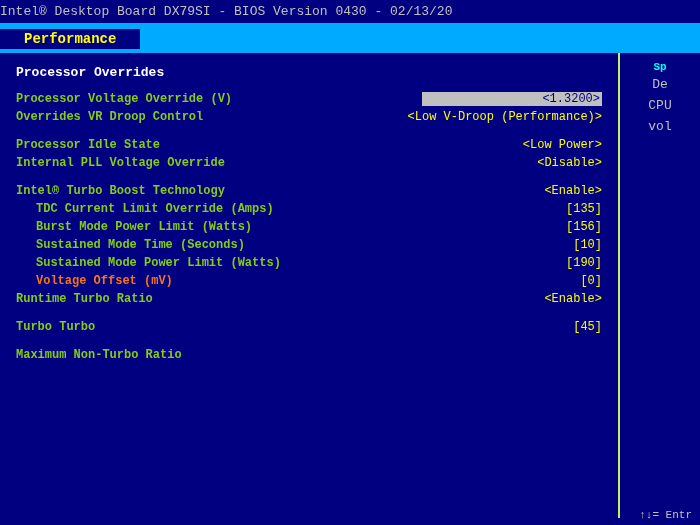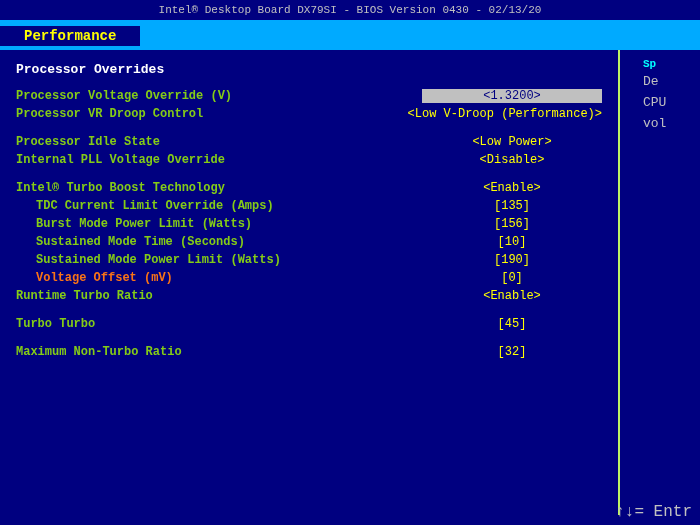--- a/index.html
+++ b/index.html
@@ -15,23 +15,23 @@
       font-family: 'Courier New', Courier, monospace;
       font-size: 13px;
       color: #c0c0c0;
       overflow: hidden;
       position: relative;
     }
 
     .title-bar {
       background-color: #000080;
       color: #c0c0c0;
-      text-align: center;
+      text-align: left;
       padding: 4px 0;
-      font-size: 11px;
+      font-size: 13px;
       border-bottom: 2px solid #00aaff;
     }
 
     .tab-bar {
       background-color: #00aaff;
       display: flex;
       align-items: center;
       padding: 2px 0;
       height: 28px;
     }
@@ -56,20 +56,21 @@
       padding: 12px 16px;
       border-right: 2px solid #bef264;
       overflow-y: auto;
     }
 
     .right-panel {
       width: 80px;
       padding: 8px 23px;
       font-size: 11px;
       color: #c0c0c0;
+      text-align: center;
     }
 
     .section-title {
       color: #ffffff;
       font-weight: bold;
       font-size: 13px;
       margin-bottom: 12px;
     }
 
     .setting-row {
@@ -91,40 +92,40 @@
     }
 
     .setting-label.indented {
       padding-left: 20px;
     }
 
     .setting-value {
       color: #ffff00;
       font-size: 12px;
       min-width: 180px;
-      text-align: center;
+      text-align: right;
     }
 
     .setting-value.highlighted {
       background-color: #c0c0c0;
       color: #000080;
       padding: 0 2px;
     }
 
     .spacer {
       height: 10px;
     }
 
     .bottom-bar {
       position: absolute;
       bottom: 0;
       right: 0;
       padding: 4px 8px;
       color: #c0c0c0;
-      font-size: 16px;
+      font-size: 11px;
       text-align: right;
     }
 
     .right-panel-item {
       margin-bottom: 6px;
       font-size: 13px;
       color: #c0c0c0;
       white-space: nowrap;
     }
 
@@ -153,21 +154,21 @@
   <div class="left-panel">
 
     <div class="section-title">Processor Overrides</div>
 
     <div id="settings-container">
         <div class="setting-row">
           <span class="setting-label">Processor Voltage Override (V)</span>
           <span class="setting-value highlighted">&lt;1.3200&gt;</span>
         </div>
         <div class="setting-row">
-          <span class="setting-label">Processor VR Droop Control</span>
+          <span class="setting-label">Overrides VR Droop Control</span>
           <span class="setting-value">&lt;Low V-Droop (Performance)&gt;</span>
         </div>
         <div class="spacer"></div>
         <div class="setting-row">
           <span class="setting-label">Processor Idle State</span>
           <span class="setting-value">&lt;Low Power&gt;</span>
         </div>
         <div class="setting-row">
           <span class="setting-label">Internal PLL Voltage Override</span>
           <span class="setting-value">&lt;Disable&gt;</span>
@@ -202,21 +203,20 @@
           <span class="setting-value">&lt;Enable&gt;</span>
         </div>
         <div class="spacer"></div>
         <div class="setting-row">
           <span class="setting-label">Turbo Turbo</span>
           <span class="setting-value">[45]</span>
         </div>
         <div class="spacer"></div>
         <div class="setting-row">
           <span class="setting-label">Maximum Non-Turbo Ratio</span>
-          <span class="setting-value">[32]</span>
         </div>
       </div>
 
   </div>
 
   <div class="right-panel">
     <div class="right-panel-title">Sp</div>
     <div id="right-panel-items">
         <div class="right-panel-item">De</div>
         <div class="right-panel-item">CPU</div>

